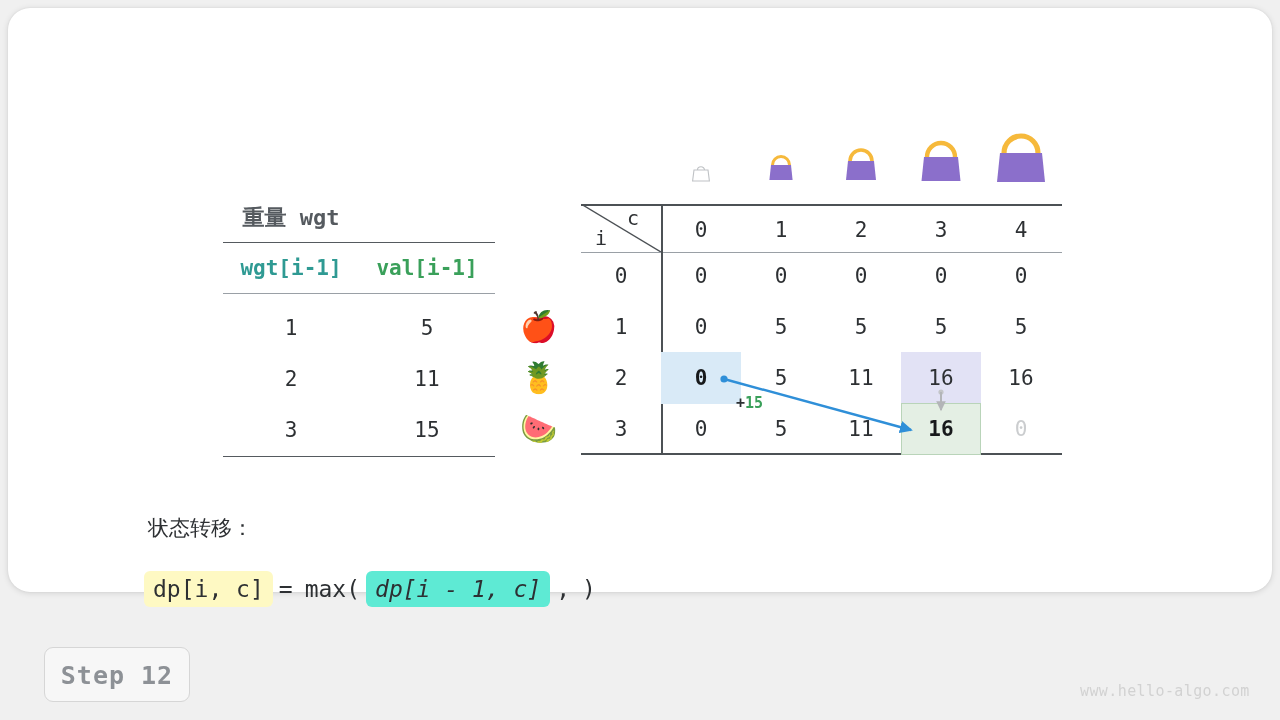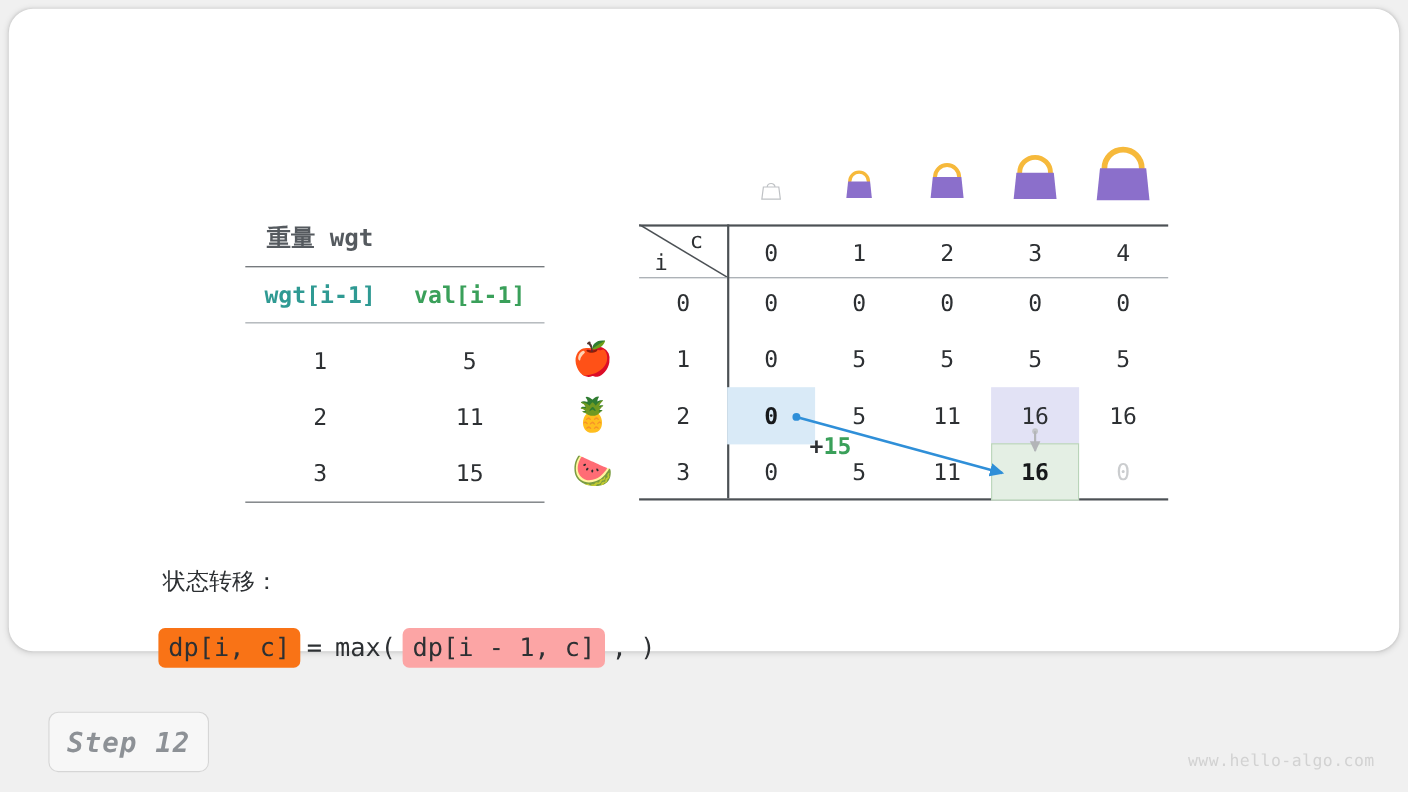--- a/index.html
+++ b/index.html
@@ -196,21 +196,21 @@
     left: 0; top: 0;
     width: 1280px; height: 720px;
     pointer-events: none;
     z-index: 4;
   }
 
   .plus15 {
     position: absolute;
     left: 728px;
     top: 386px;
-    font-size: 21px;
+    font-size: 15px;
     font-weight: bold;
     color: #2d3033;
     z-index: 5;
   }
   .plus15 .num { color: #3aa05a; }
 
   
   #transition-label {
     position: absolute;
     left: 140px;
@@ -227,43 +227,42 @@
     align-items: center;
     font-size: 23px;
     color: #2d3033;
     white-space: pre;
   }
   #formula .chip {
     border-radius: 6px;
     padding: 5px 9px;
     display: inline-block;
   }
-  #formula .chip.green  { background: #f97316; color: #2d3033; }
-  #formula .chip.purple { background: #fca5a5; color: #2d3033; }
+  #formula .chip.green  { background: #fef9c3; color: #2d3033; }
+  #formula .chip.purple { background: #5eead4; color: #2d3033; font-style: italic; }
   #formula .chip.blue   { background: #d3e8f7; font-weight: bold; }
   #formula .plain { padding: 0 6px; }
 
   
   #step-badge {
     position: absolute;
     left: 36px;
     top: 639px;
     width: 146px;
     height: 55px;
     border: 1.4px solid #d6d6d6;
     border-radius: 9px;
     background: #f7f7f7;
     line-height: 55px;
     text-align: center;
     font-size: 25px;
     font-weight: bold;
     color: #8d9196;
     letter-spacing: 1px;
     box-sizing: border-box;
-    font-style: italic;
   }
   #watermark {
     position: absolute;
     left: 1072px;
     top: 674px;
     font-size: 15px;
     color: #d2d2d2;
     letter-spacing: 0.4px;
   }
 </style>

